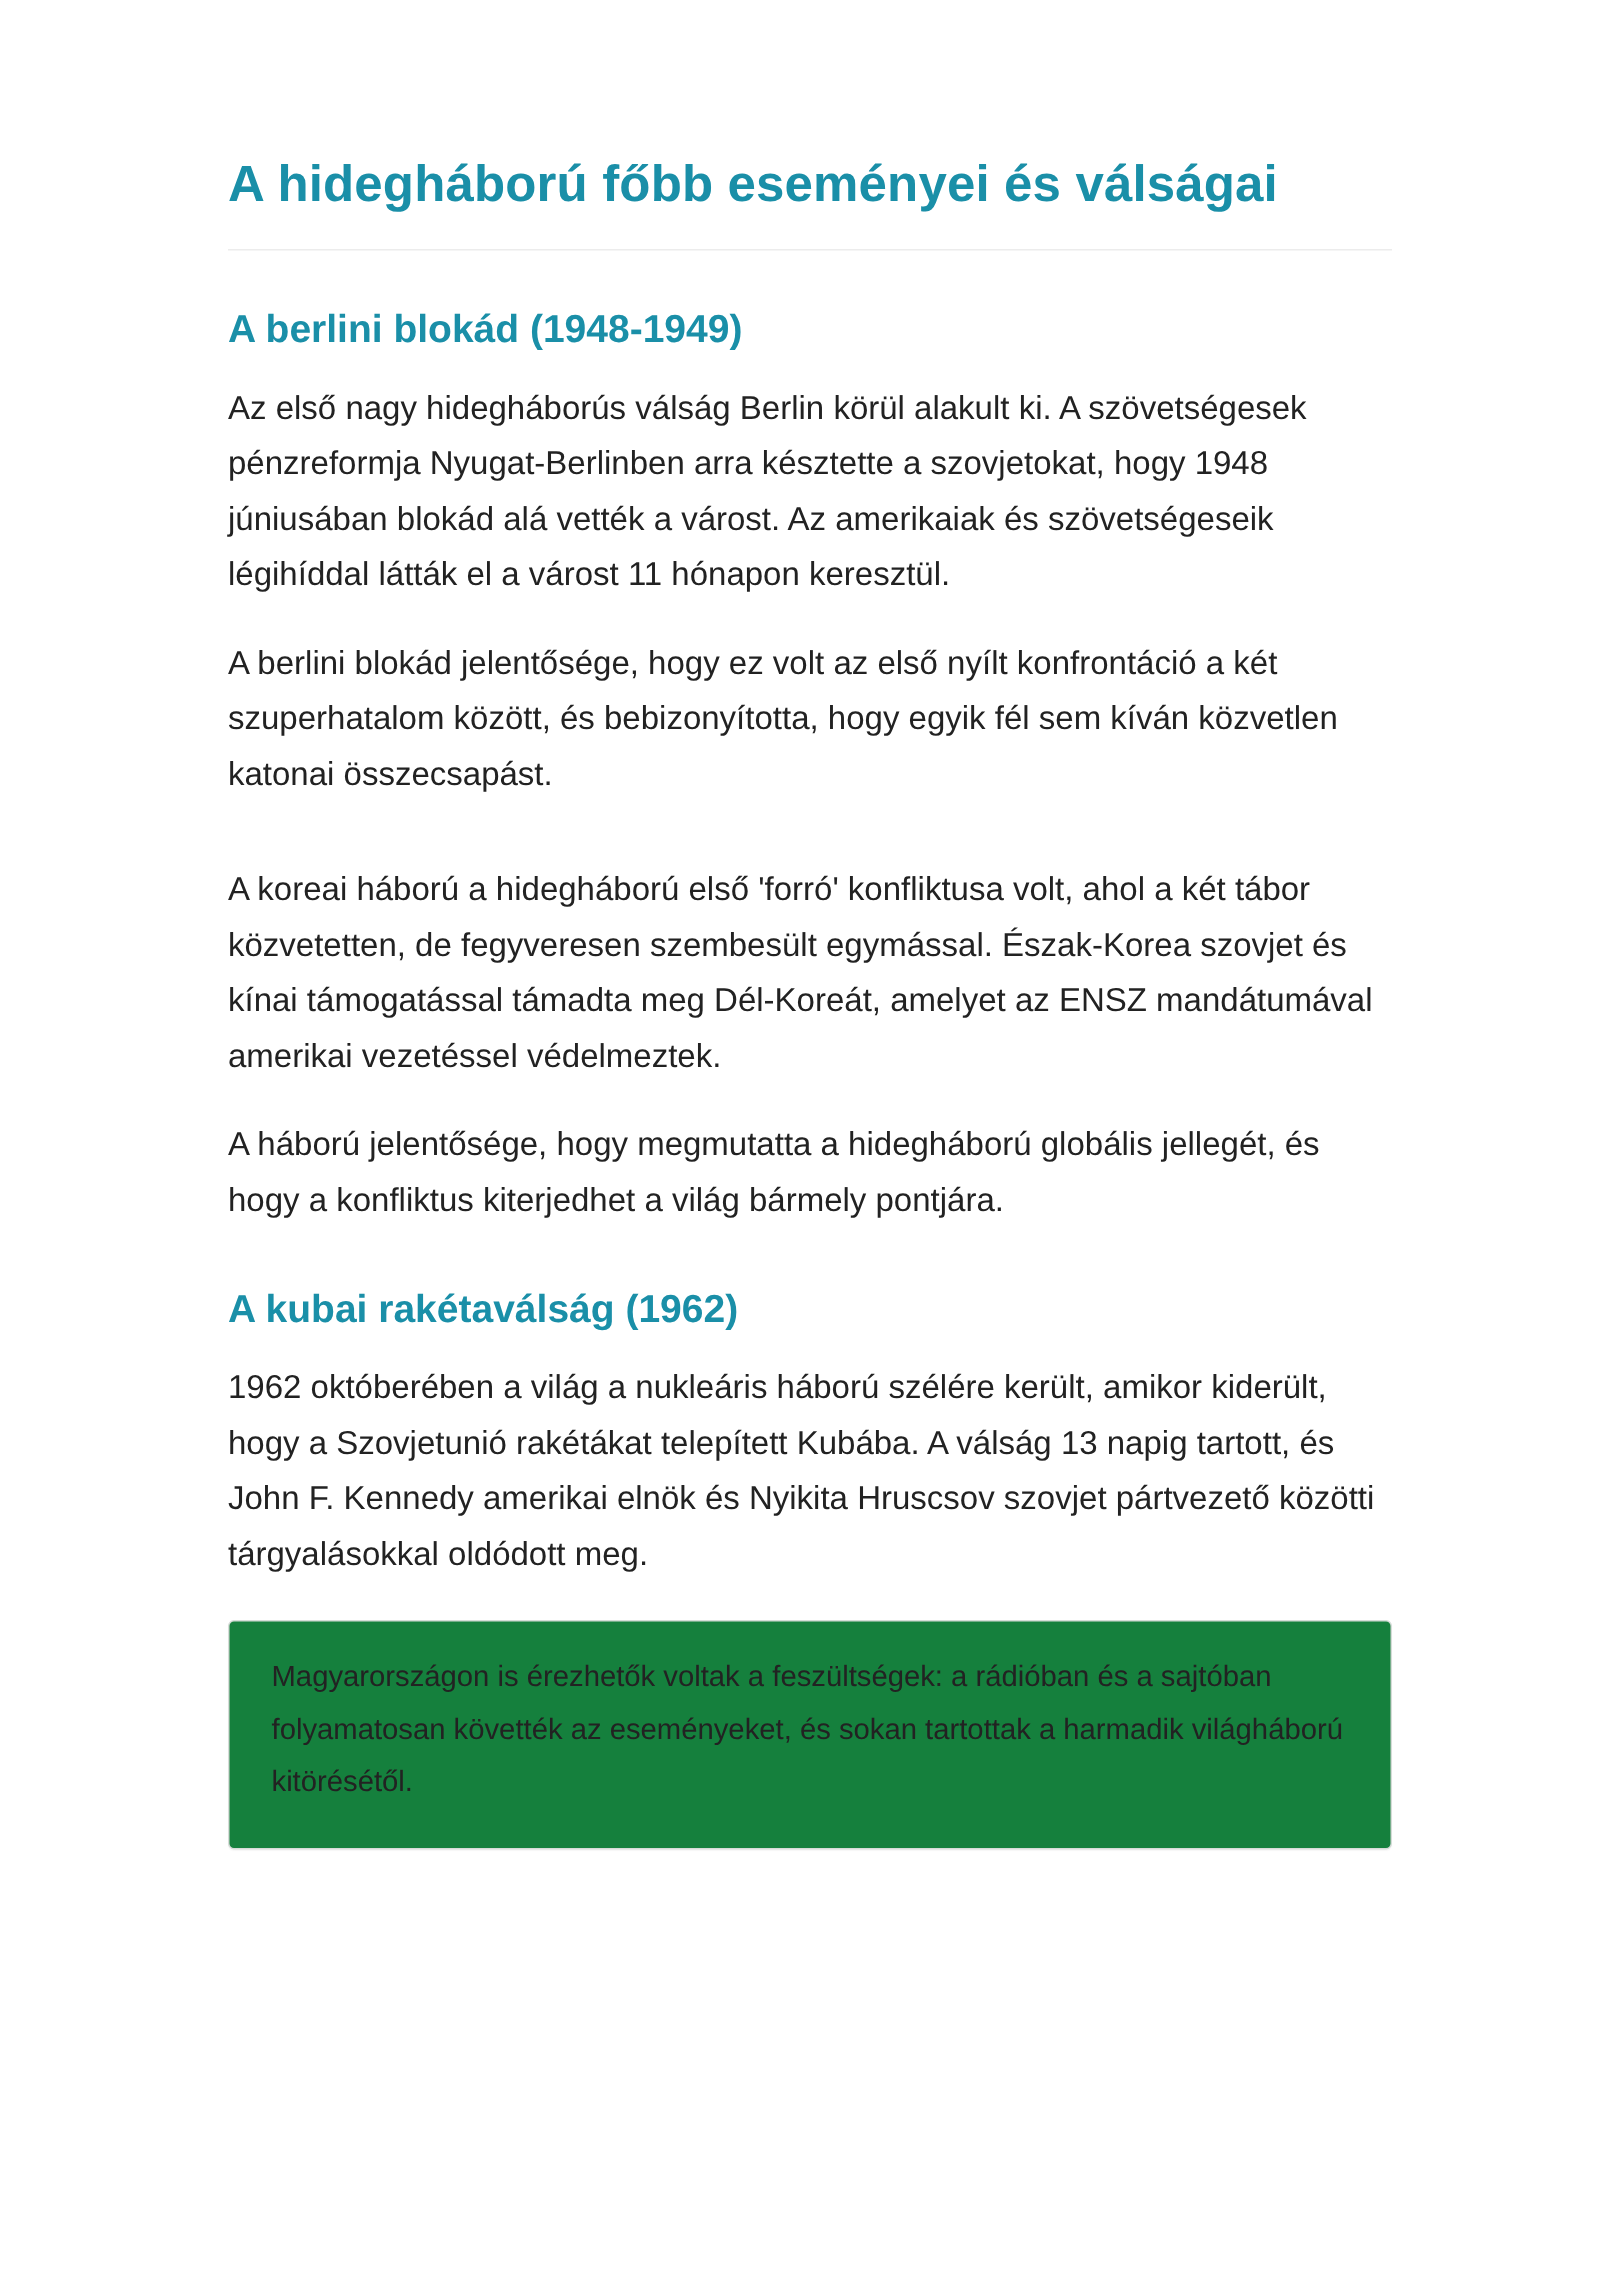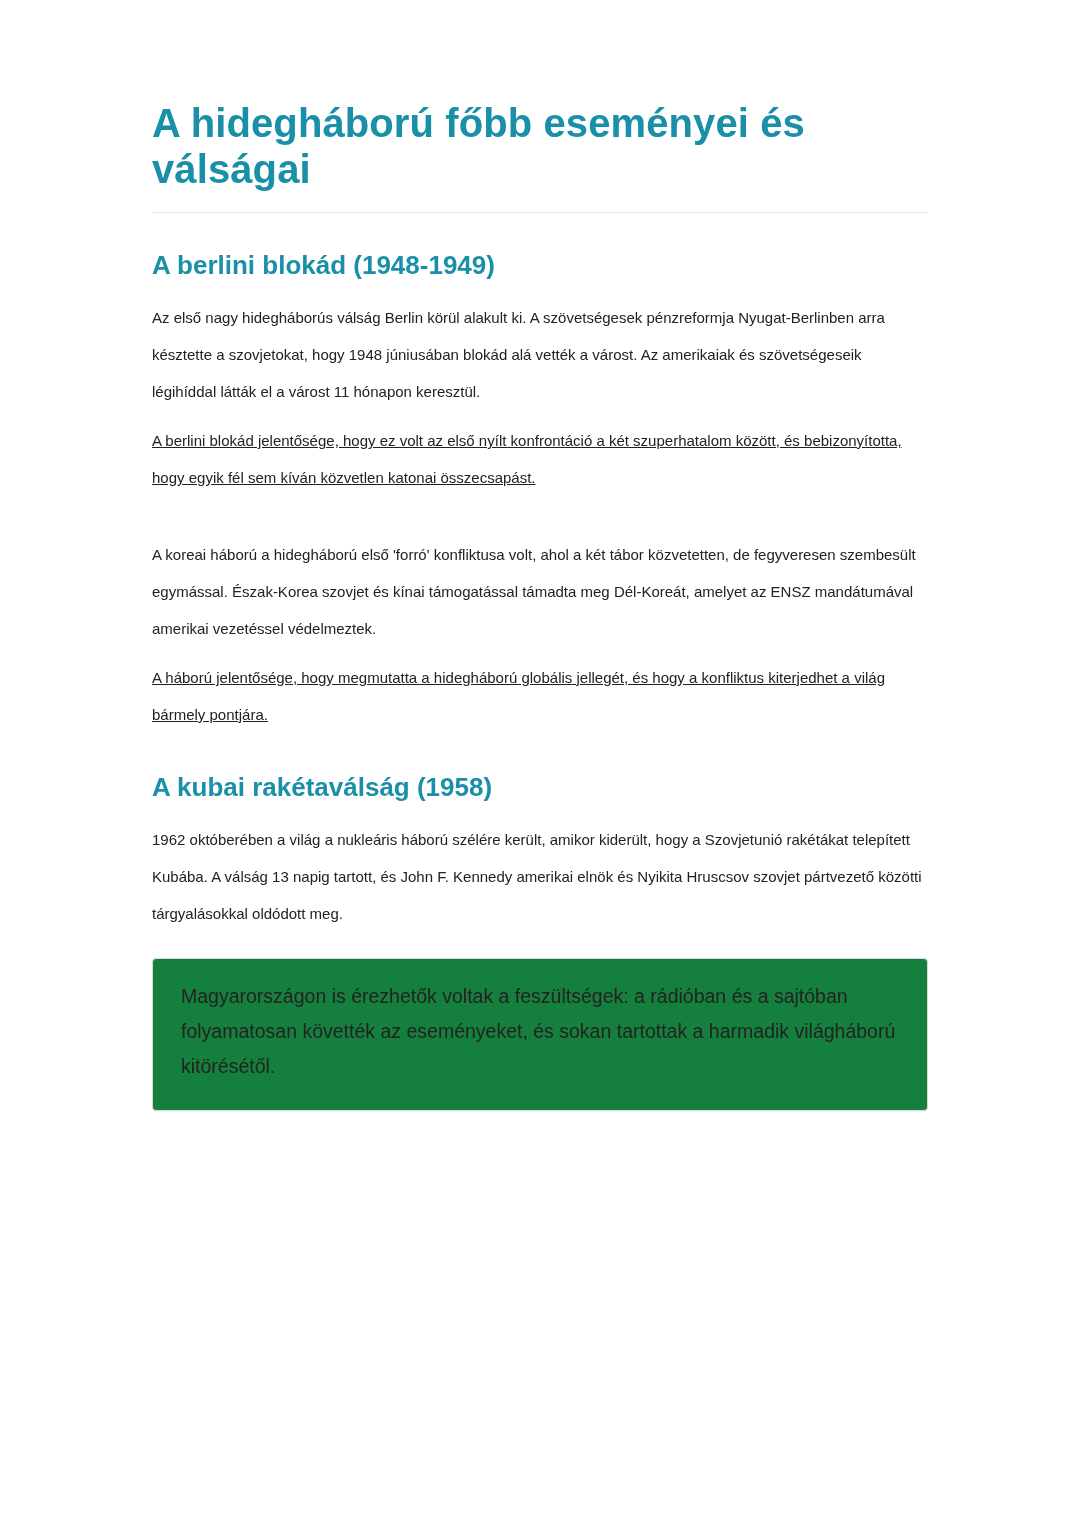--- a/index.html
+++ b/index.html
@@ -15,48 +15,48 @@
       color: #222222;
       overflow: hidden;
     }
     .page {
       position: absolute;
       left: 152px;
       top: 100px;
       width: 776px;
     }
     h1 {
-      font-size: 40px;
+      font-size: 34px;
       font-weight: 700;
       color: #1a8fa8;
       margin: 0;
       padding: 0 0 20px 0;
       line-height: 46px;
       letter-spacing: 0.1px;
       border-bottom: 1px solid #ececec;
     }
     h2 {
       font-size: 26px;
       font-weight: 700;
       color: #1a8fa8;
       margin: 0;
       line-height: 28px;
     }
     p {
-      font-size: 15px;
+      font-size: 22px;
       line-height: 37px;
       margin: 0;
       color: #222222;
     }
     .section {
       margin-top: 0;
     }
     .h-berlin { margin-top: 38px; }
     .section h2 + p { margin-top: 20px; }
-    .section p + p { margin-top: 12px; text-decoration: underline; }
+    .section p + p { margin-top: 22px; }
     .h-next { margin-top: 40px; }
     .callout {
       margin-top: 26px;
       background: #15803d;
       border: 1px solid #d6dcd8;
       border-radius: 4px;
       padding: 20px 28px 26px 28px;
       box-shadow: 0 1px 1px rgba(0,0,0,0.04);
     }
     .callout p {
@@ -76,21 +76,21 @@
     <p>Az első nagy hidegháborús válság Berlin körül alakult ki. A szövetségesek pénzreformja Nyugat-Berlinben arra késztette a szovjetokat, hogy 1948 júniusában blokád alá vették a várost. Az amerikaiak és szövetségeseik légihíddal látták el a várost 11 hónapon keresztül.</p>
     <p>A berlini blokád jelentősége, hogy ez volt az első nyílt konfrontáció a két szuperhatalom között, és bebizonyította, hogy egyik fél sem kíván közvetlen katonai összecsapást.</p>
   </div>
 
   <div class="section h-next">
     <p>A koreai háború a hidegháború első 'forró' konfliktusa volt, ahol a két tábor közvetetten, de fegyveresen szembesült egymással. Észak-Korea szovjet és kínai támogatással támadta meg Dél-Koreát, amelyet az ENSZ mandátumával amerikai vezetéssel védelmeztek.</p>
     <p>A háború jelentősége, hogy megmutatta a hidegháború globális jellegét, és hogy a konfliktus kiterjedhet a világ bármely pontjára.</p>
   </div>
 
   <div class="section h-next">
-    <h2>A kubai rakétaválság (1958)</h2>
+    <h2>A kubai rakétaválság (1962)</h2>
     <p>1962 októberében a világ a nukleáris háború szélére került, amikor kiderült, hogy a Szovjetunió rakétákat telepített Kubába. A válság 13 napig tartott, és John F. Kennedy amerikai elnök és Nyikita Hruscsov szovjet pártvezető közötti tárgyalásokkal oldódott meg.</p>
   </div>
 
   <div class="callout">
     <p>Magyarországon is érezhetők voltak a feszültségek: a rádióban és a sajtóban folyamatosan követték az eseményeket, és sokan tartottak a harmadik világháború kitörésétől.</p>
   </div>
 
 </div>
 
 </body></html>

